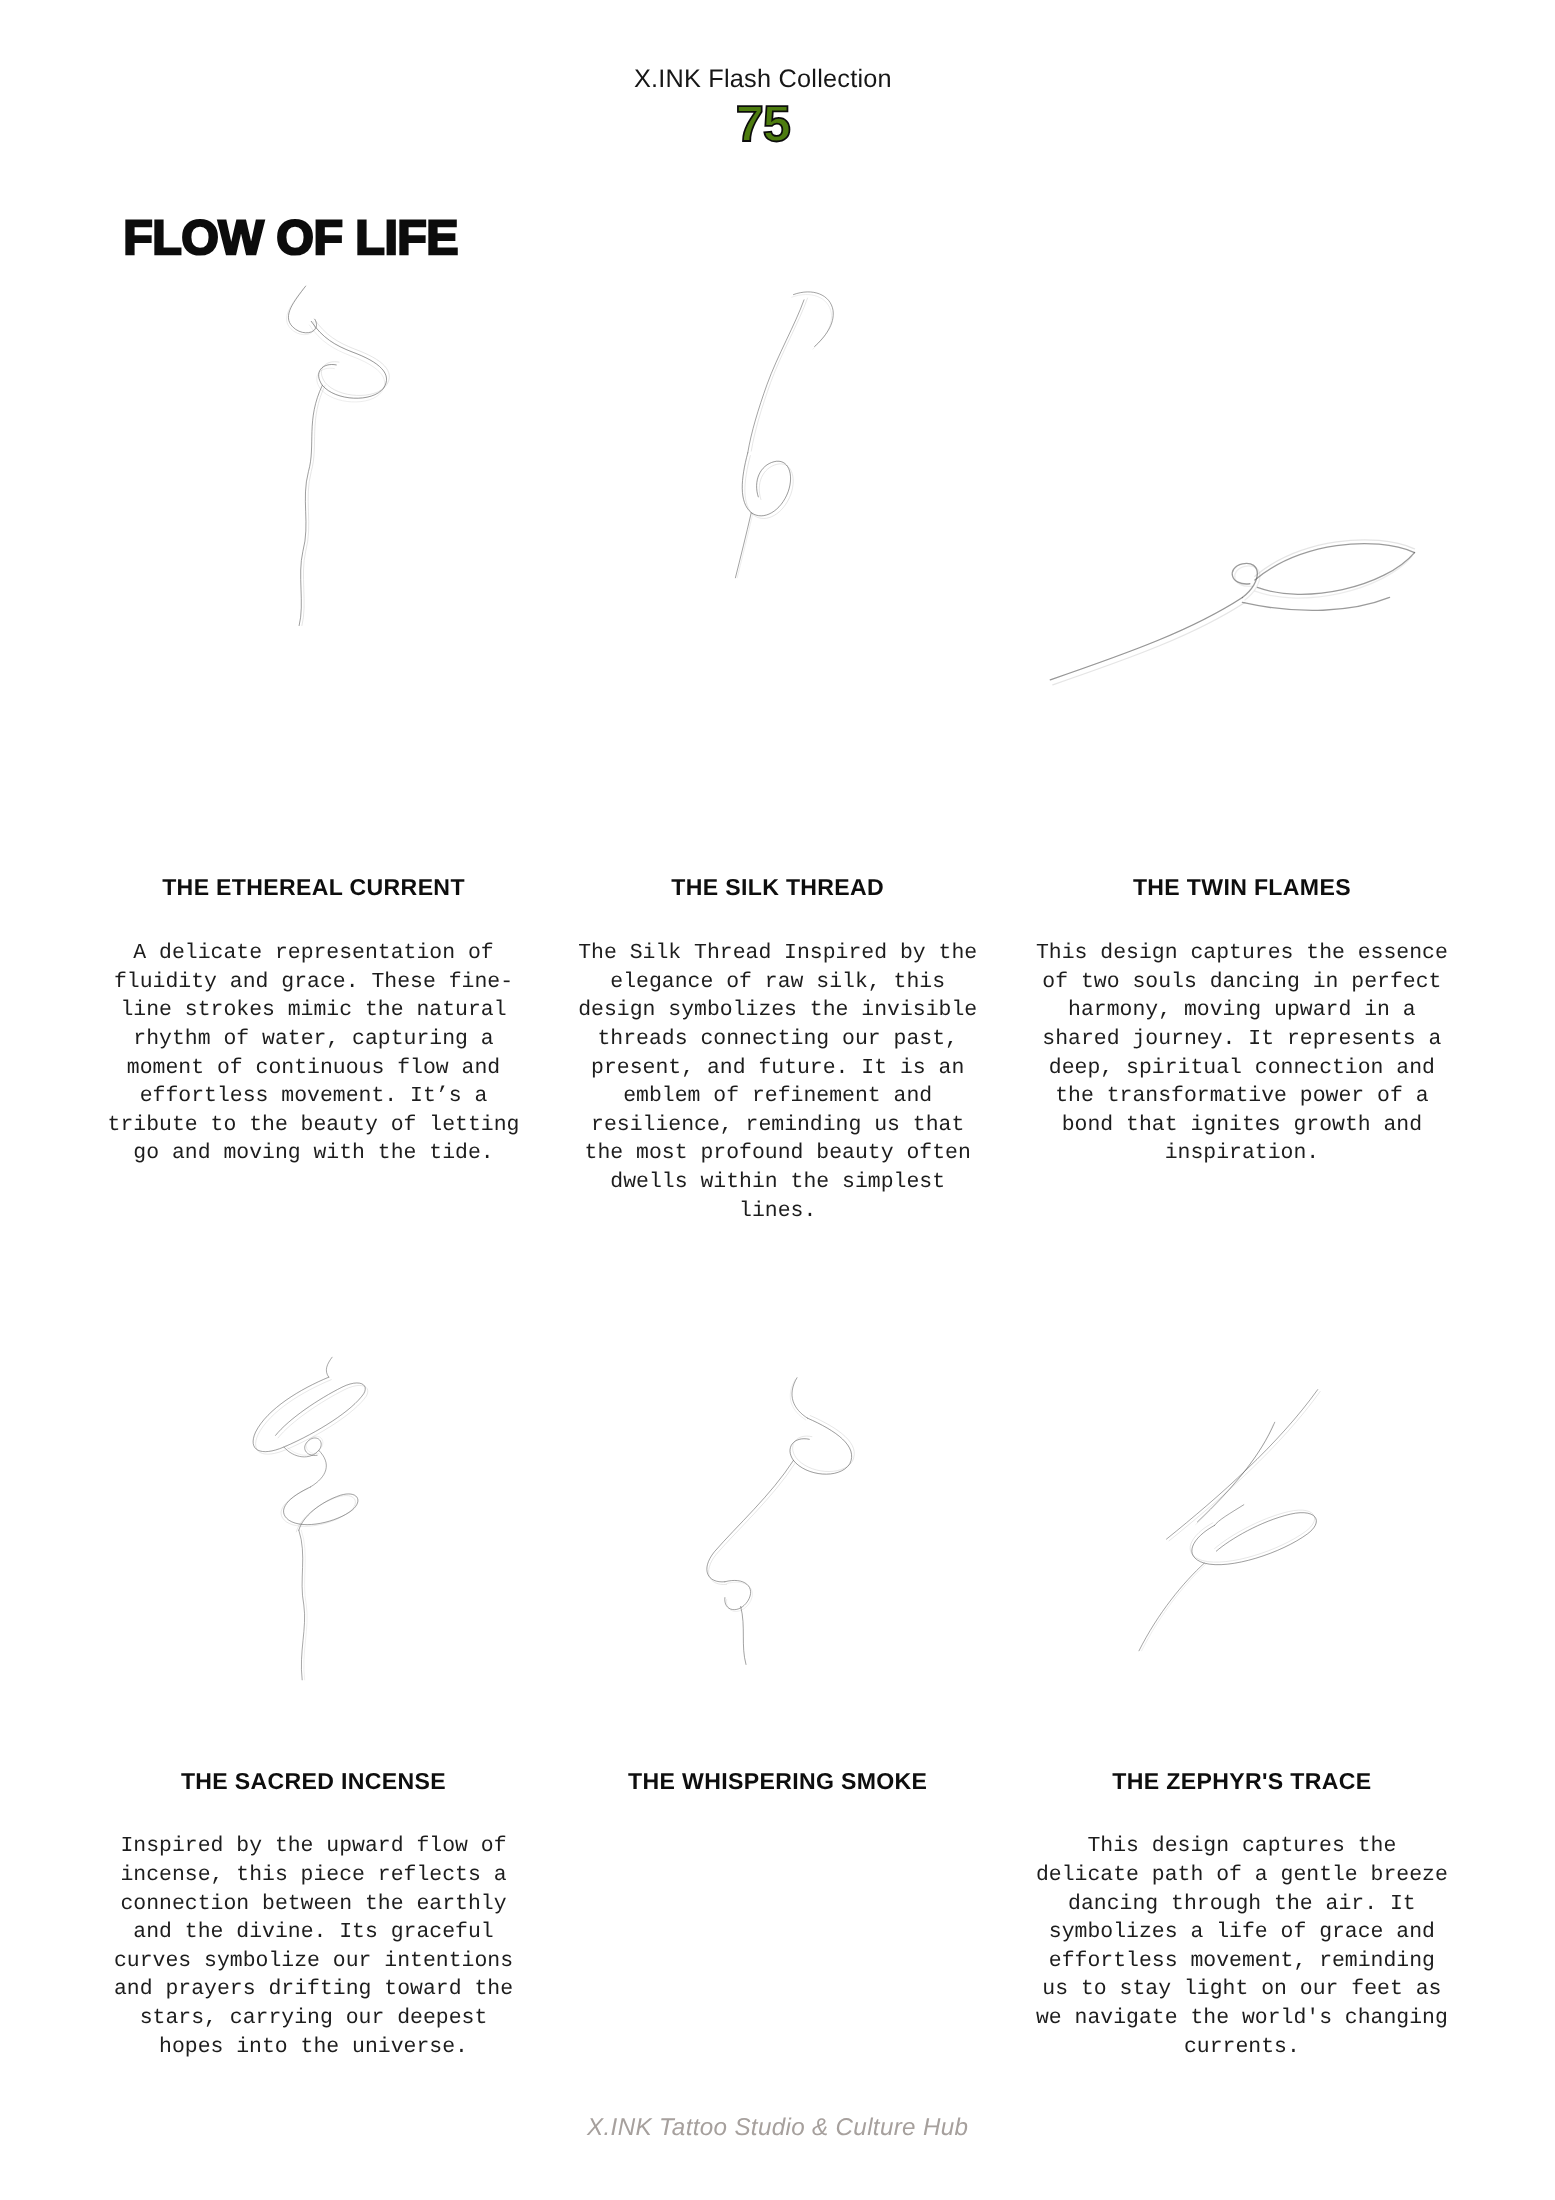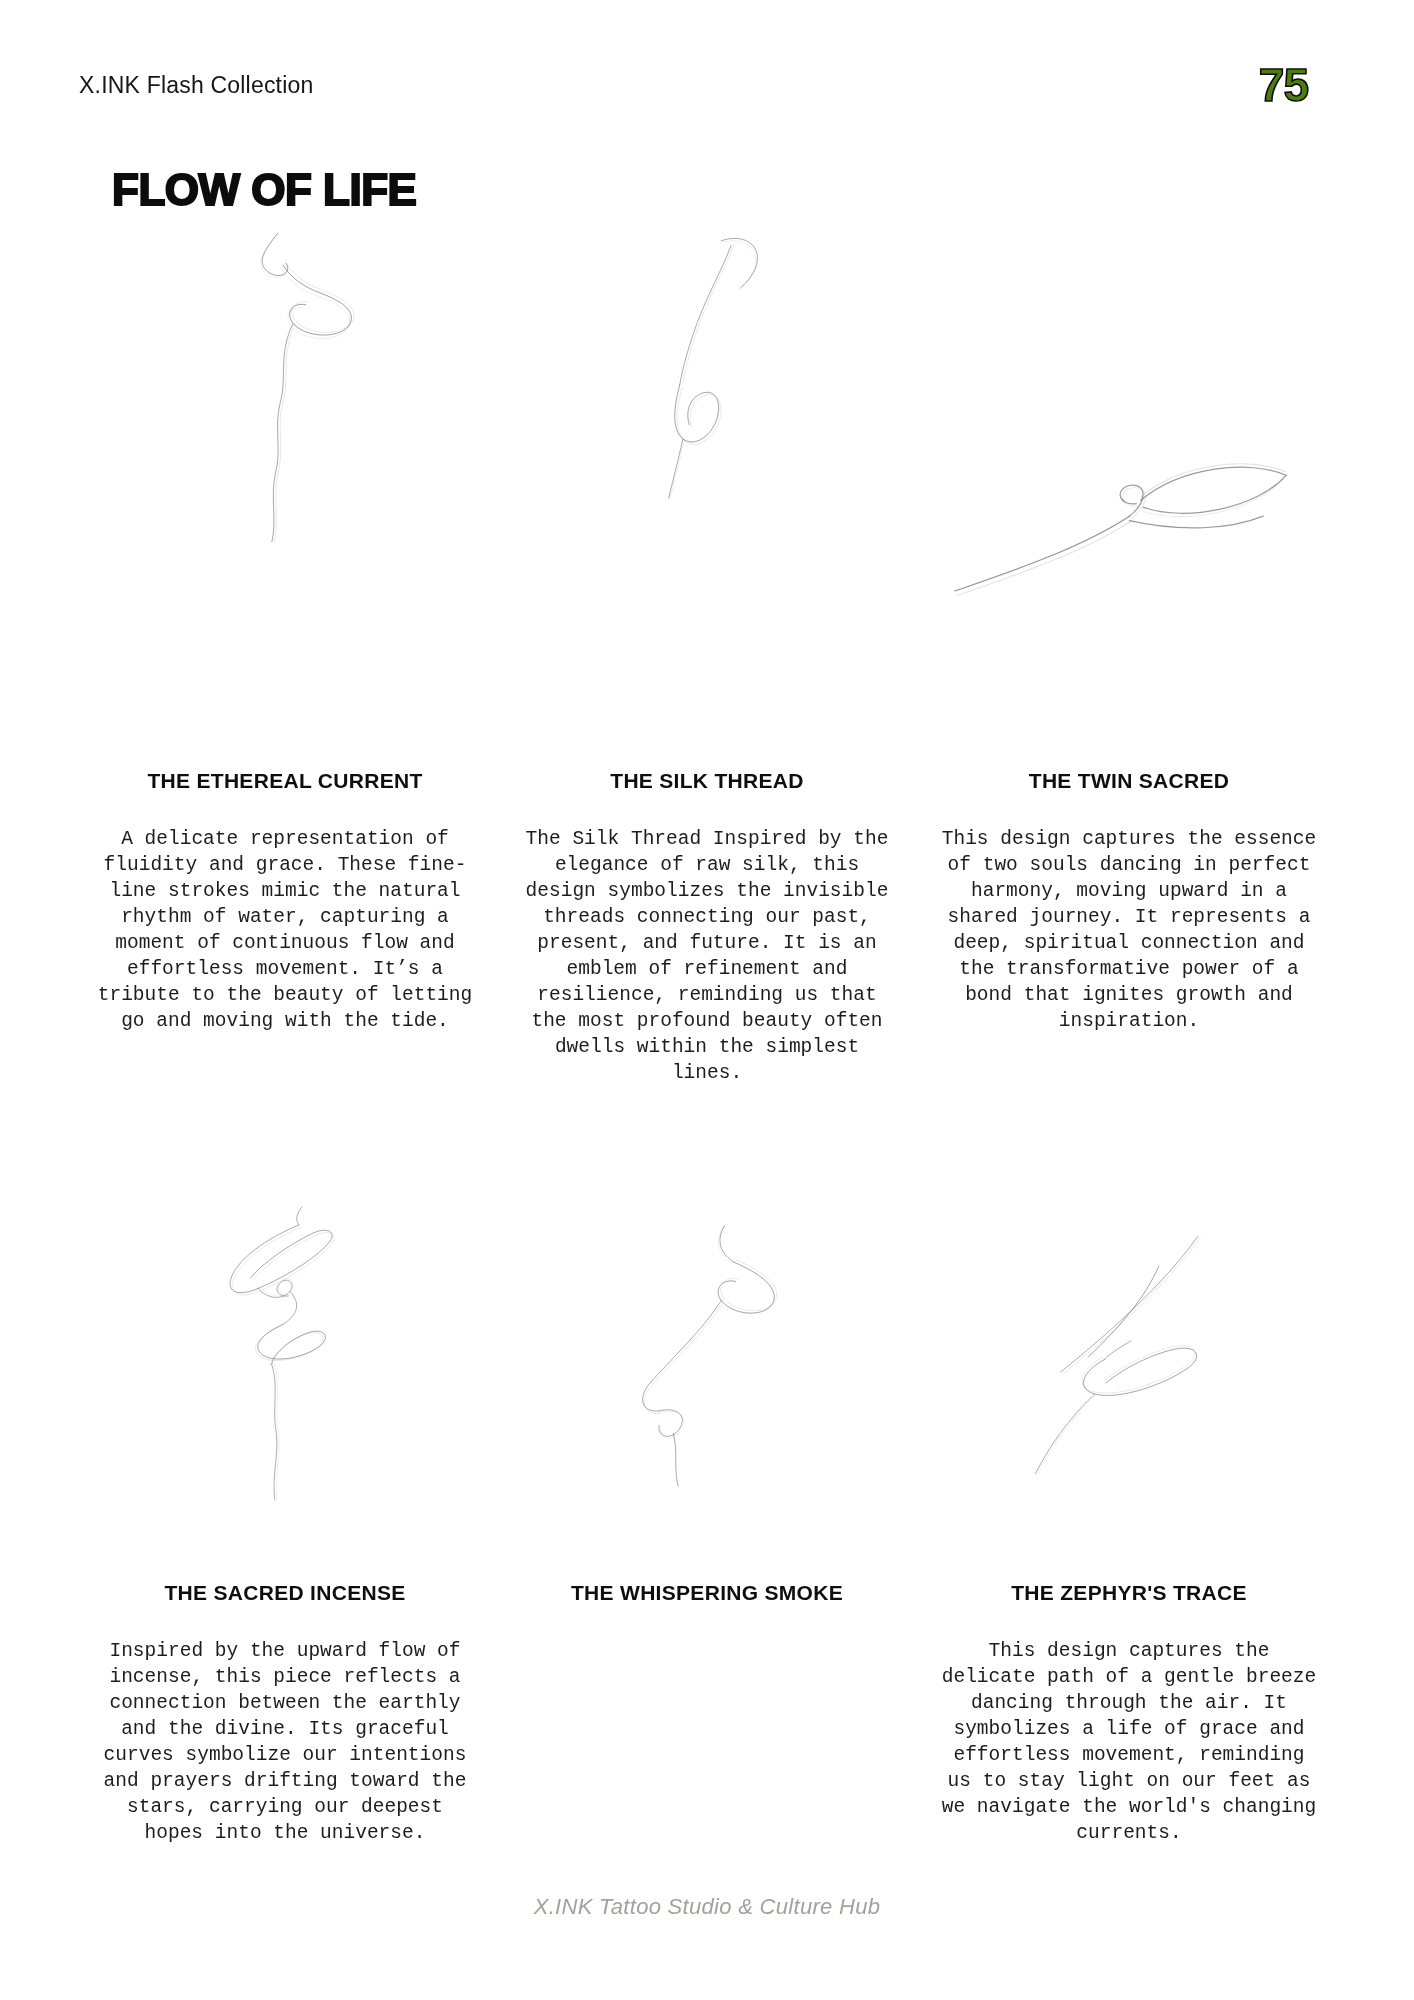--- a/index.html
+++ b/index.html
@@ -7,20 +7,21 @@
     width:1414px;height:2000px;overflow:hidden;
     font-family:"Liberation Sans", sans-serif;
     color:#1c1c1c;
   }
   .page{width:1414px;height:2000px;position:relative;background:#fff;}
 
   
   .hdr{
     display:flex;justify-content:space-between;align-items:center;
     padding:58px 106px 0 79px;
+    flex-direction:column;
   }
   .hdr .collection{font-size:23px;color:#161616;letter-spacing:.2px;}
   .hdr .pageno{
     font-size:46px;font-weight:bold;color:#4d7c0f;
     -webkit-text-stroke:1.6px #0c0c0c;letter-spacing:-1px;
   }
 
   
   h1.title{
     margin:56px 0 0 112px;
@@ -117,21 +118,21 @@
           <path id="d3c" d="M170,112 C206,82 266,76 298,90"></path>
           <path id="d3d" d="M298,90 C274,118 210,132 172,118"></path>
           <path id="d3e" d="M160,130 C205,140 248,138 278,126"></path>
           <use href="#d3a" class="soft"></use>
           <use href="#d3a" class="echo1" transform="translate(2,4)"></use>
           <use href="#d3c" class="echo1" transform="translate(0,-3)"></use>
           <use href="#d3d" class="echo2" transform="translate(-2,3)"></use>
           <use href="#d3b" class="echo2" transform="translate(2,2)"></use>
         </svg>
       </figure>
-      <h2 class="dname">THE TWIN SACRED</h2>
+      <h2 class="dname">THE TWIN FLAMES</h2>
       <p class="ddesc">This design captures the essence of two souls dancing in perfect harmony, moving upward in a shared journey. It represents a deep, spiritual connection and the transformative power of a bond that ignites growth and inspiration.</p>
     </section>
 
     <section class="card r2">
       <figure class="fig">
         <svg class="smoke" viewBox="0 0 260 400" width="52%" preserveAspectRatio="xMidYMid meet">
           <path id="d4a" d="M152,4 C146,12 142,20 148,28"></path>
           <path id="d4b" d="M148,28 C114,42 74,66 60,94 C50,116 66,124 94,112 C136,94 176,68 190,48 C197,36 184,30 164,40 C136,54 100,78 84,98"></path>
           <path id="d4c" d="M94,112 C106,126 126,128 136,116 C144,106 134,96 124,104 C114,112 120,124 134,122"></path>
           <path id="d4d" d="M136,116 C152,132 146,148 126,160"></path>

